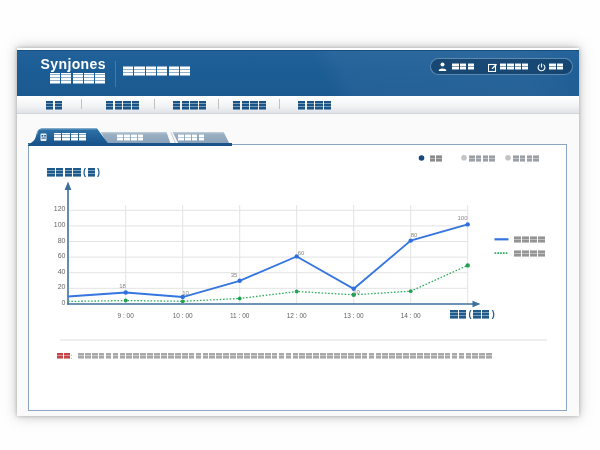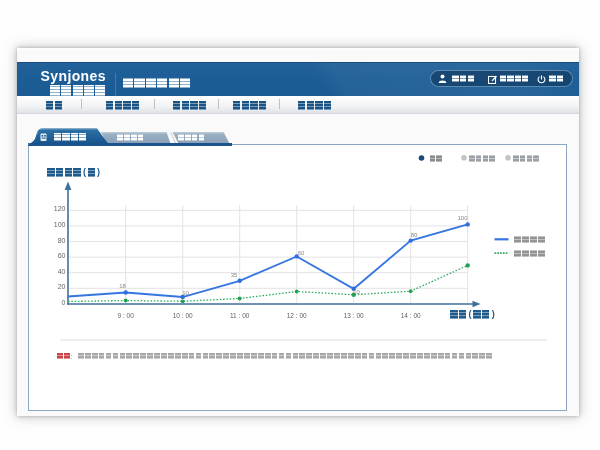--- a/index.html
+++ b/index.html
@@ -16,21 +16,21 @@
       repeating-linear-gradient(0deg, var(--hl,rgba(255,255,255,.42)) 0 1px, transparent 1px 3px),
       repeating-linear-gradient(90deg, currentColor 0 calc(var(--a) - 1.2px), transparent calc(var(--a) - 1.2px) var(--a));
   }
   .card{
     position:absolute;left:17px;top:48px;width:562px;height:366px;
     background:#fafafa;
     box-shadow:0 0 4px rgba(110,110,110,.5), 0 0 13px rgba(125,125,125,.42);
     border-top:2px solid #fdfdfd;
   }
   .hdr{
-    position:absolute;left:0;top:12px;width:562px;height:46px;
+    position:absolute;left:0;top:0;width:562px;height:46px;
     border-top:1px solid #174e7d;box-sizing:border-box;
     background:
       linear-gradient(62deg, rgba(255,255,255,0) 54%, rgba(255,255,255,.04) 58%, rgba(255,255,255,.05) 88%, rgba(255,255,255,.02) 97%),
       linear-gradient(180deg,#226199 0%, #1c5d95 40%, #1b5a91 100%);
     padding-left: 36px;
   }
   .pill{ 
     position:absolute;left:413px;top:7px;width:141px;height:15px;
     border:1px solid rgba(150,195,230,.55);border-radius:9px;
     background:rgba(8,42,76,.5);

